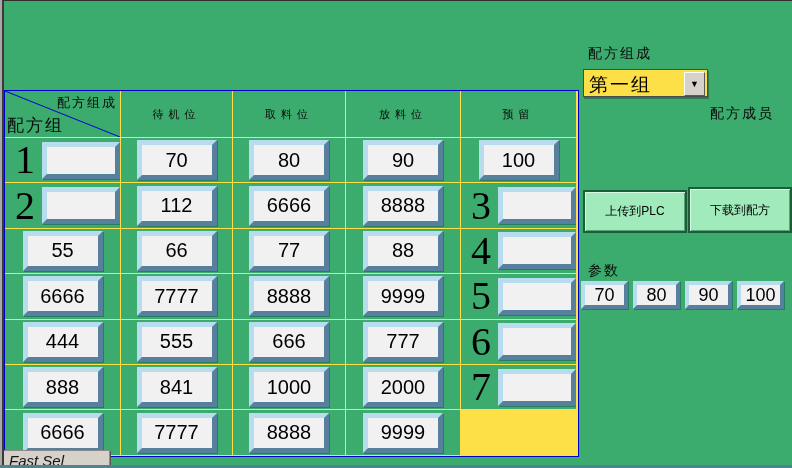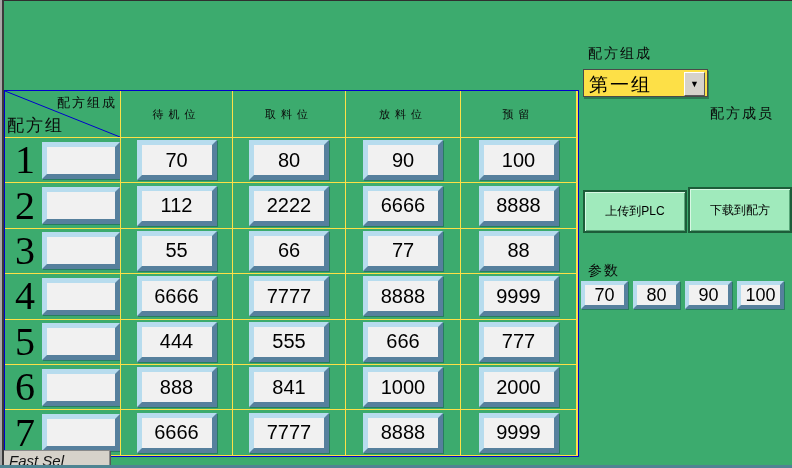--- a/index.html
+++ b/index.html
@@ -103,23 +103,20 @@
       </div>
 
     <div class="cell first-cell">
       <span class="rownum">2</span>
       <span class="field group-field"></span>
     </div>
     <div class="cell">
         <span class="field value-field">112</span>
       </div>
     <div class="cell">
-        <span class="field value-field">2222</span>
-      </div>
-    <div class="cell">
         <span class="field value-field">6666</span>
       </div>
     <div class="cell">
         <span class="field value-field">8888</span>
       </div>
 
     <div class="cell first-cell">
       <span class="rownum">3</span>
       <span class="field group-field"></span>
     </div>

